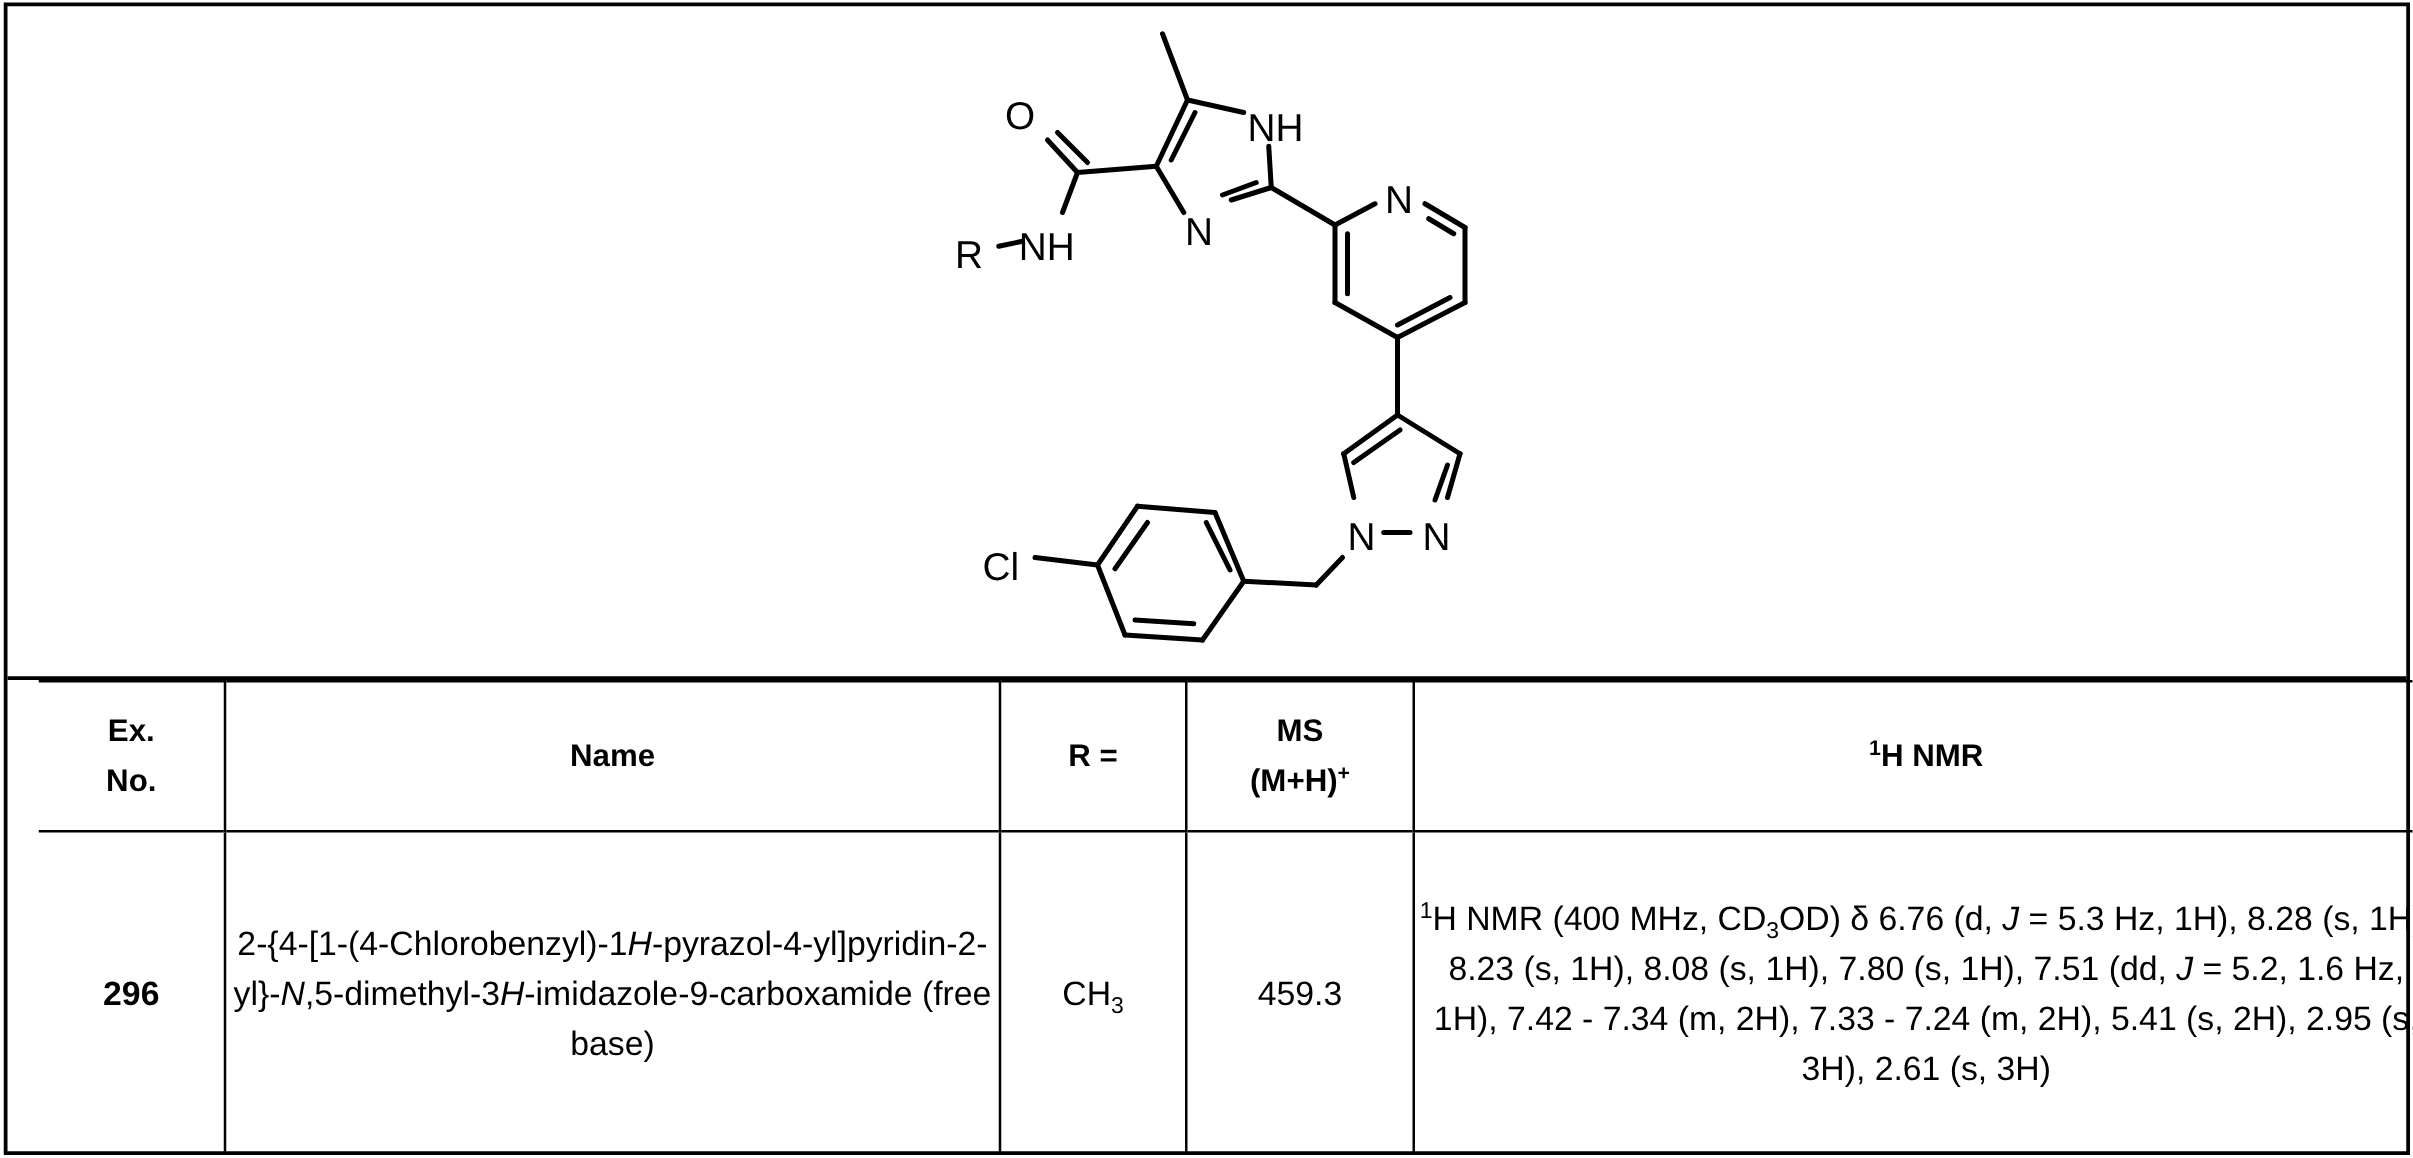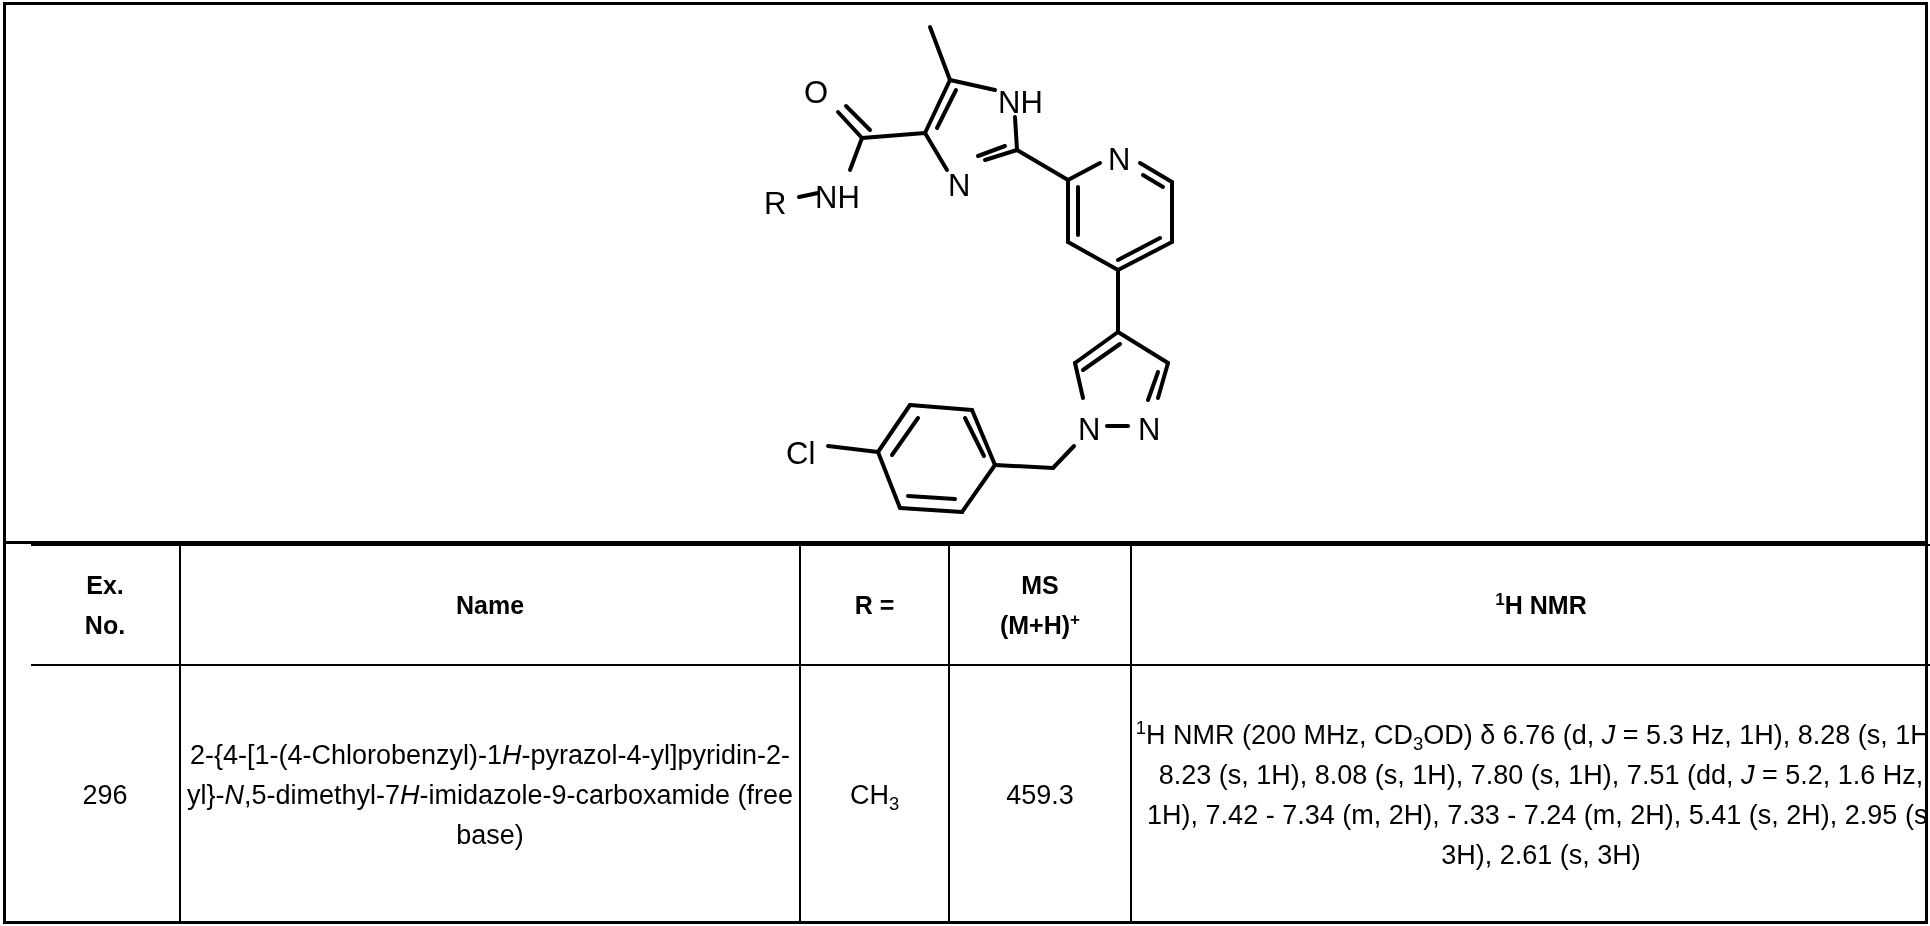--- a/index.html
+++ b/index.html
@@ -15,21 +15,21 @@
                      border-collapse: collapse; table-layout: fixed; margin-left: 25px; }
   table.data-table th, table.data-table td { border: 2px solid #000; text-align: center;
                      vertical-align: middle; padding: 0; }
   table.data-table tr > *:first-child { border-left: none; }
   table.data-table tr > *:last-child { border-right: none; }
   table.data-table tr:last-child > * { border-bottom: none; }
   table.data-table th { height: 118px; font-weight: bold; font-size: 25px; line-height: 40px; }
   table.data-table td { height: 258px; font-size: 27px; line-height: 40px; }
   .col-ex { width: 149px; } .col-name { width: 620px; } .col-r { width: 149px; }
   .col-ms { width: 182px; }
-  td.ex-no { font-weight: normal; }
+  td.ex-no { font-weight: bold; }
   td.name-cell { text-align: left; padding-left: 24px; padding-right: 10px; }
   td.nmr-cell { text-align: left; padding-left: 18px; padding-right: 12px; }
   sup, sub { font-size: 0.68em; line-height: 0; }
   .ms-line { display: block; }
 </style>
 </head>
 <body>
 
 <div class="frame">
 
@@ -123,20 +123,20 @@
         <th>
           <span class="ms-line">MS</span>
           <span class="ms-line"><span>(M+H)</span><sup>+</sup></span>
         </th>
         <th><sup>1</sup><span>H NMR</span></th>
       </tr>
     </thead>
     <tbody>
       <tr>
         <td class="ex-no">296</td>
-        <td class="name-cell"><span>2-{4-[1-(4-Chlorobenzyl)-1</span><i>H</i><span>-pyrazol-4-yl]pyridin-2-yl}-</span><i>N</i><span>,5-dimethyl-7</span><i>H</i><span>-imidazole-9-carboxamide (free base)</span></td>
+        <td class="name-cell"><span>2-{4-[1-(4-Chlorobenzyl)-1</span><i>H</i><span>-pyrazol-4-yl]pyridin-2-yl}-</span><i>N</i><span>,5-dimethyl-3</span><i>H</i><span>-imidazole-9-carboxamide (free base)</span></td>
         <td><span>CH</span><sub>3</sub></td>
         <td>459.3</td>
-        <td class="nmr-cell"><sup>1</sup><span>H NMR (200 MHz, CD</span><sub>3</sub><span>OD) δ 6.76 (d, </span><i>J</i><span> = 5.3 Hz, 1H), 8.28 (s, 1H), 8.23 (s, 1H), 8.08 (s, 1H), 7.80 (s, 1H), 7.51 (dd, </span><i>J</i><span> = 5.2, 1.6 Hz, 1H), 7.42 - 7.34 (m, 2H), 7.33 - 7.24 (m, 2H), 5.41 (s, 2H), 2.95 (s, 3H), 2.61 (s, 3H)</span></td>
+        <td class="nmr-cell"><sup>1</sup><span>H NMR (400 MHz, CD</span><sub>3</sub><span>OD) δ 6.76 (d, </span><i>J</i><span> = 5.3 Hz, 1H), 8.28 (s, 1H), 8.23 (s, 1H), 8.08 (s, 1H), 7.80 (s, 1H), 7.51 (dd, </span><i>J</i><span> = 5.2, 1.6 Hz, 1H), 7.42 - 7.34 (m, 2H), 7.33 - 7.24 (m, 2H), 5.41 (s, 2H), 2.95 (s, 3H), 2.61 (s, 3H)</span></td>
       </tr>
     </tbody>
   </table>
 </div>
 
 </body></html>

